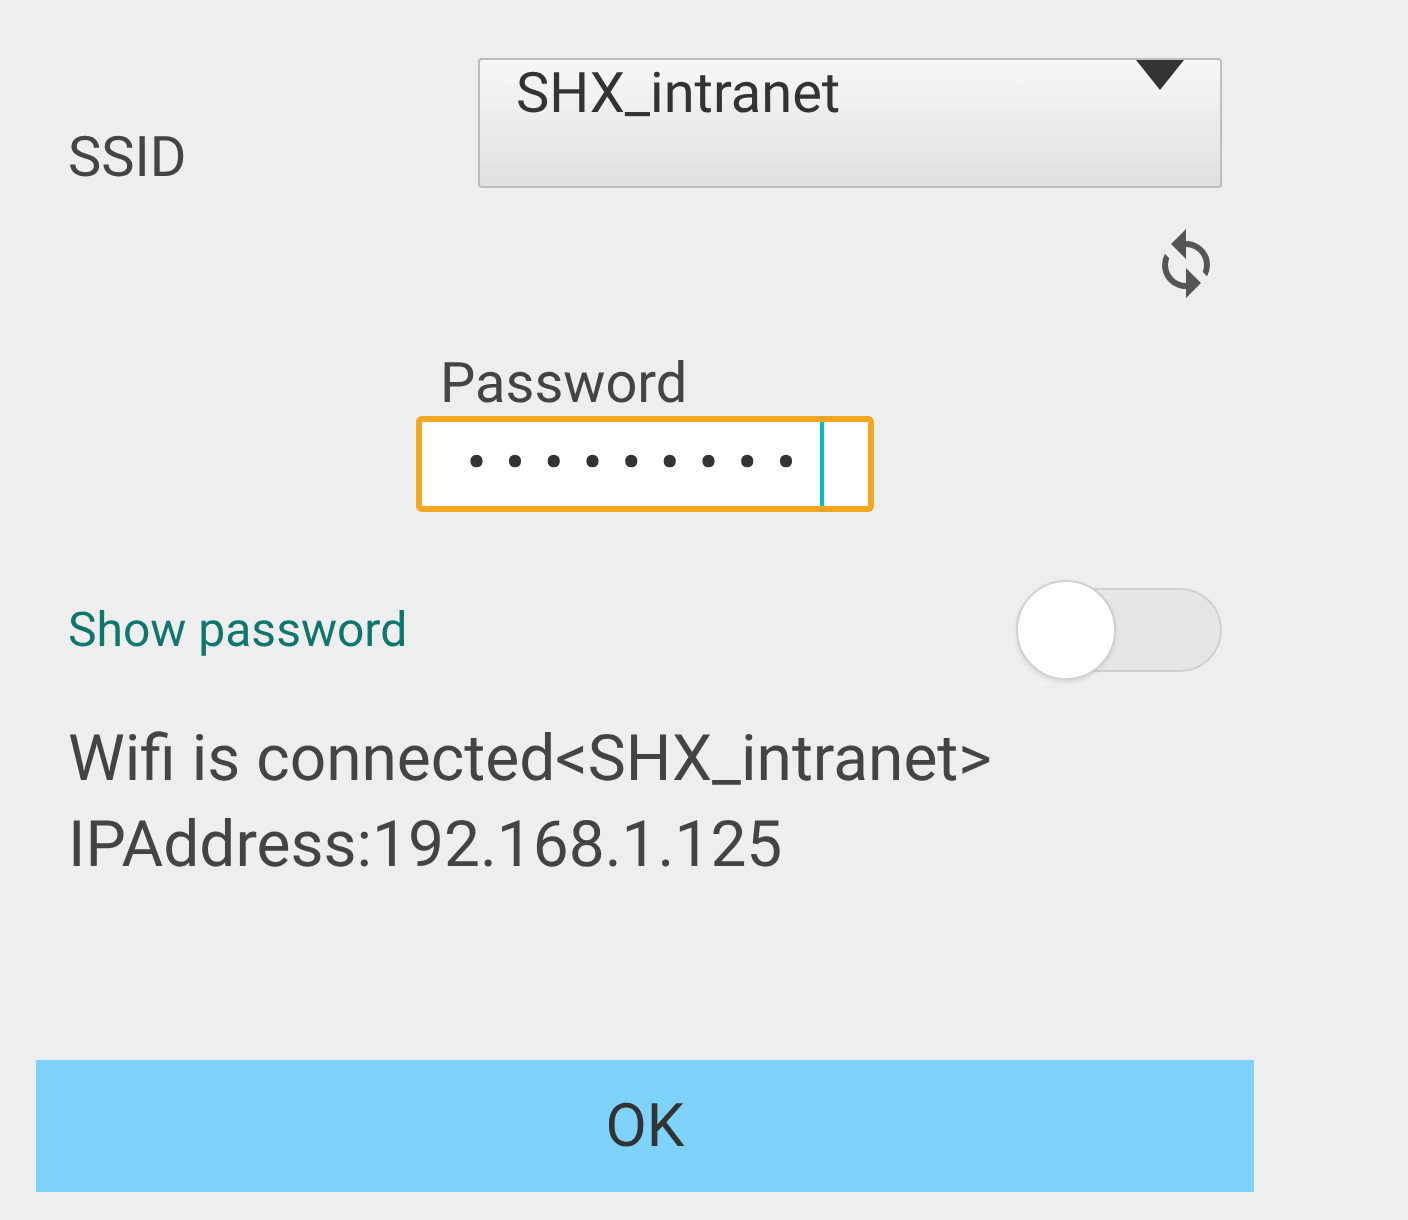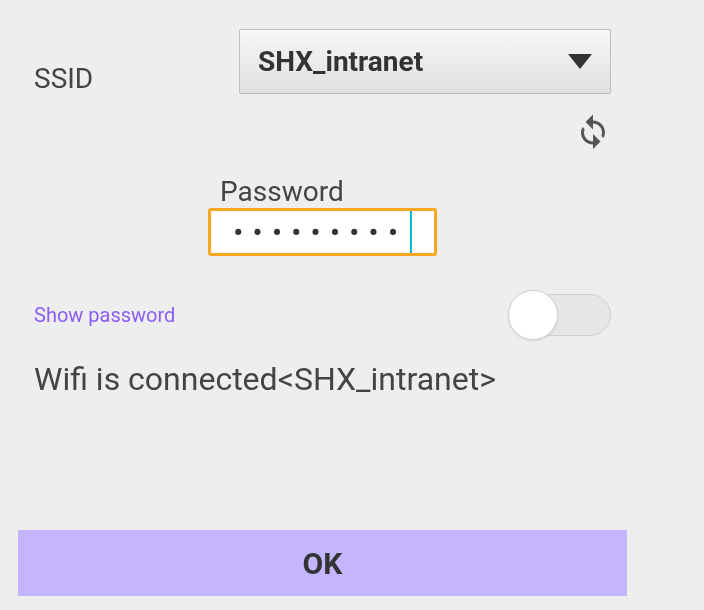--- a/index.html
+++ b/index.html
@@ -38,27 +38,26 @@
   .label-ssid {
     padding-top: 34px;
   }
   .dropdown {
     flex: 1;
     height: 65px;
     background: linear-gradient(#f7f7f7, #e0e0e0);
     border: 1px solid #bdbdbd;
     border-radius: 2px;
     display: flex;
-    align-items: center;
+    align-items: flex-start;
     padding: 0 18px;
     font-size: 28px;
     color: #333;
     justify-content: space-between;
     cursor: pointer;
-    font-weight: bold;
   }
   .dropdown .caret {
     width: 0; height: 0;
     border-left: 12px solid transparent;
     border-right: 12px solid transparent;
     border-top: 15px solid #333;
   }
   .refresh-row {
     display: flex;
     justify-content: flex-end;
@@ -102,22 +101,22 @@
     vertical-align: middle;
     animation: blink 1s infinite;
   }
   @keyframes blink { 50% { opacity: 0; } }
   .row-show {
     margin-top: 38px;
     align-items: center;
     justify-content: space-between;
   }
   .show-label {
-    font-size: 20px;
-    color: #8b5cf6;
+    font-size: 24px;
+    color: #0f766e;
   }
   .toggle {
     width: 100px;
     height: 42px;
     background: #e6e6e6;
     border-radius: 21px;
     border: 1px solid #d0d0d0;
     position: relative;
     cursor: pointer;
   }
@@ -137,28 +136,27 @@
     font-size: 32px;
     color: #444;
     line-height: 1.35;
   }
   .ok-bar {
     position: absolute;
     left: 18px;
     right: 18px;
     bottom: 14px;
     height: 66px;
-    background: #c4b5fd;
+    background: #7dd3fc;
     display: flex;
     align-items: center;
     justify-content: center;
     font-size: 30px;
     color: #333;
     cursor: pointer;
-    font-weight: bold;
   }
 </style>
 </head>
 <body>
 
 <div class="screen">
   <div class="content">
 
     <div class="row row-ssid">
       <div class="label label-ssid">SSID</div>
@@ -185,20 +183,21 @@
 
     <div class="row row-show">
       <div class="show-label">Show password</div>
       <div class="toggle">
         <div class="knob"></div>
       </div>
     </div>
 
     <div class="status">
       <div>Wifi is connected&lt;SHX_intranet&gt;</div>
+      <div>IPAddress:192.168.1.125</div>
     </div>
 
   </div>
 
   <div class="ok-bar">
     <span>OK</span>
   </div>
 </div>
 
 </body></html>

